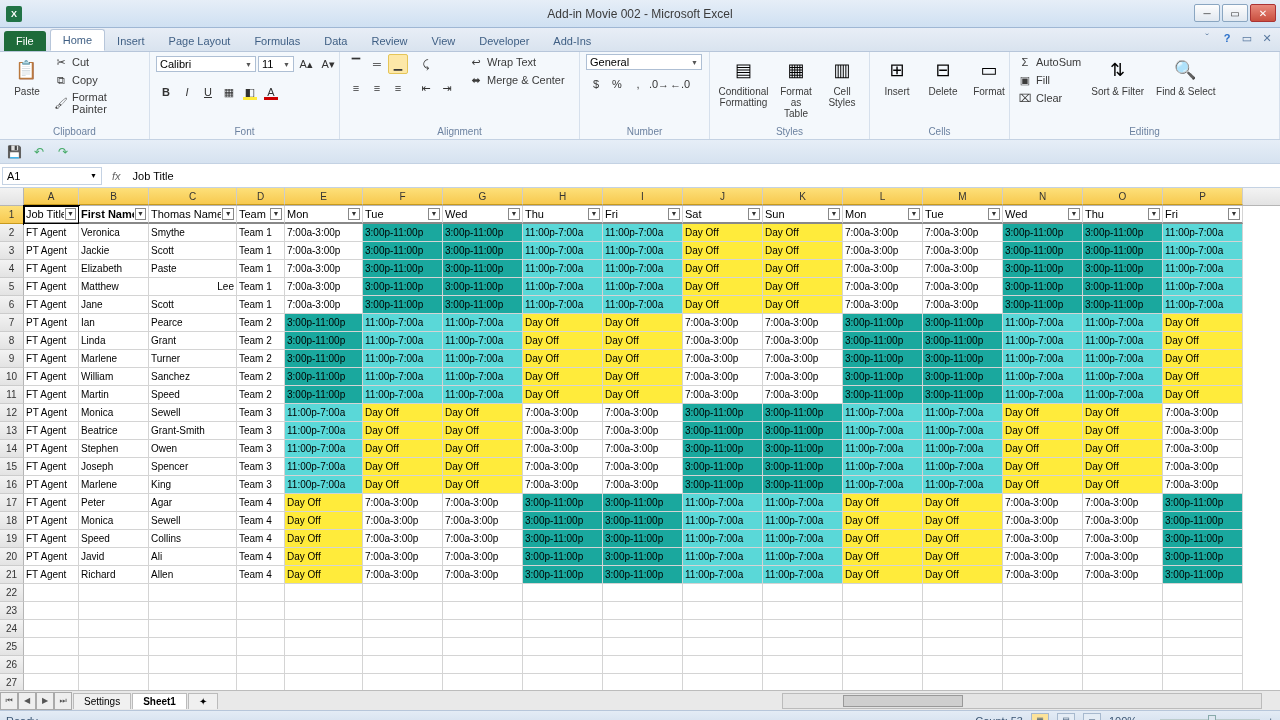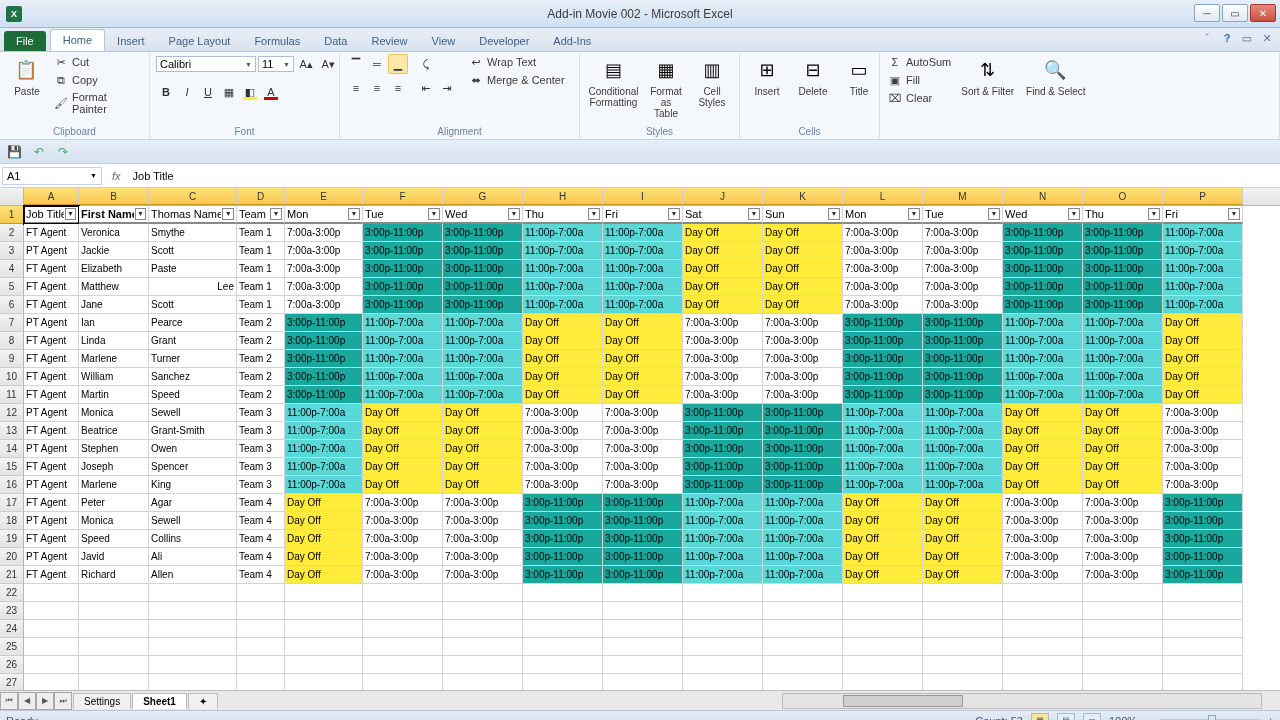--- a/index.html
+++ b/index.html
@@ -183,20 +183,36 @@
             <span>Wrap Text</span>
           </div>
         <div class="smitem">
             <span class="si">⬌</span>
             <span>Merge &amp; Center</span>
           </div>
       </div>
     </div>
     <div class="glabel">Alignment</div>
   </div>
+  <div class="rgroup" style="width:130px">
+    <div class="gbody" style="flex-direction:column;gap:4px">
+      <div class="combo" style="width:116px">
+          <span>General</span>
+          <span class="dd">▼</span>
+        </div>
+      <div class="btnrow">
+        <div class="tbtn">$</div>
+        <div class="tbtn">%</div>
+        <div class="tbtn">,</div>
+        <div class="tbtn">.0→</div>
+        <div class="tbtn">←.0</div>
+      </div>
+    </div>
+    <div class="glabel">Number</div>
+  </div>
   <div class="rgroup" style="width:160px">
     <div class="gbody">
       <div class="bigbtn">
           <div class="ico">▤</div>
           <span>Conditional Formatting</span>
         </div>
       <div class="bigbtn">
           <div class="ico">▦</div>
           <span>Format as Table</span>
         </div>
@@ -212,21 +228,21 @@
       <div class="bigbtn">
           <div class="ico">⊞</div>
           <span>Insert</span>
         </div>
       <div class="bigbtn">
           <div class="ico">⊟</div>
           <span>Delete</span>
         </div>
       <div class="bigbtn">
           <div class="ico">▭</div>
-          <span>Title</span>
+          <span>Format</span>
         </div>
     </div>
     <div class="glabel">Cells</div>
   </div>
   <div class="rgroup" style="flex:1">
     <div class="gbody">
       <div class="smrow">
         <div class="smitem">
             <span class="si">Σ</span>
             <span>AutoSum</span>
@@ -242,20 +258,21 @@
       </div>
       <div class="bigbtn">
           <div class="ico">⇅</div>
           <span>Sort &amp; Filter</span>
         </div>
       <div class="bigbtn">
           <div class="ico">🔍</div>
           <span>Find &amp; Select</span>
         </div>
     </div>
+    <div class="glabel">Editing</div>
   </div>
 </div>
 
 <div class="qat">
   <span class="qi">💾</span>
   <span class="qi">↶</span>
   <span class="qi">↷</span>
 </div>
 
 <div class="formulabar">

